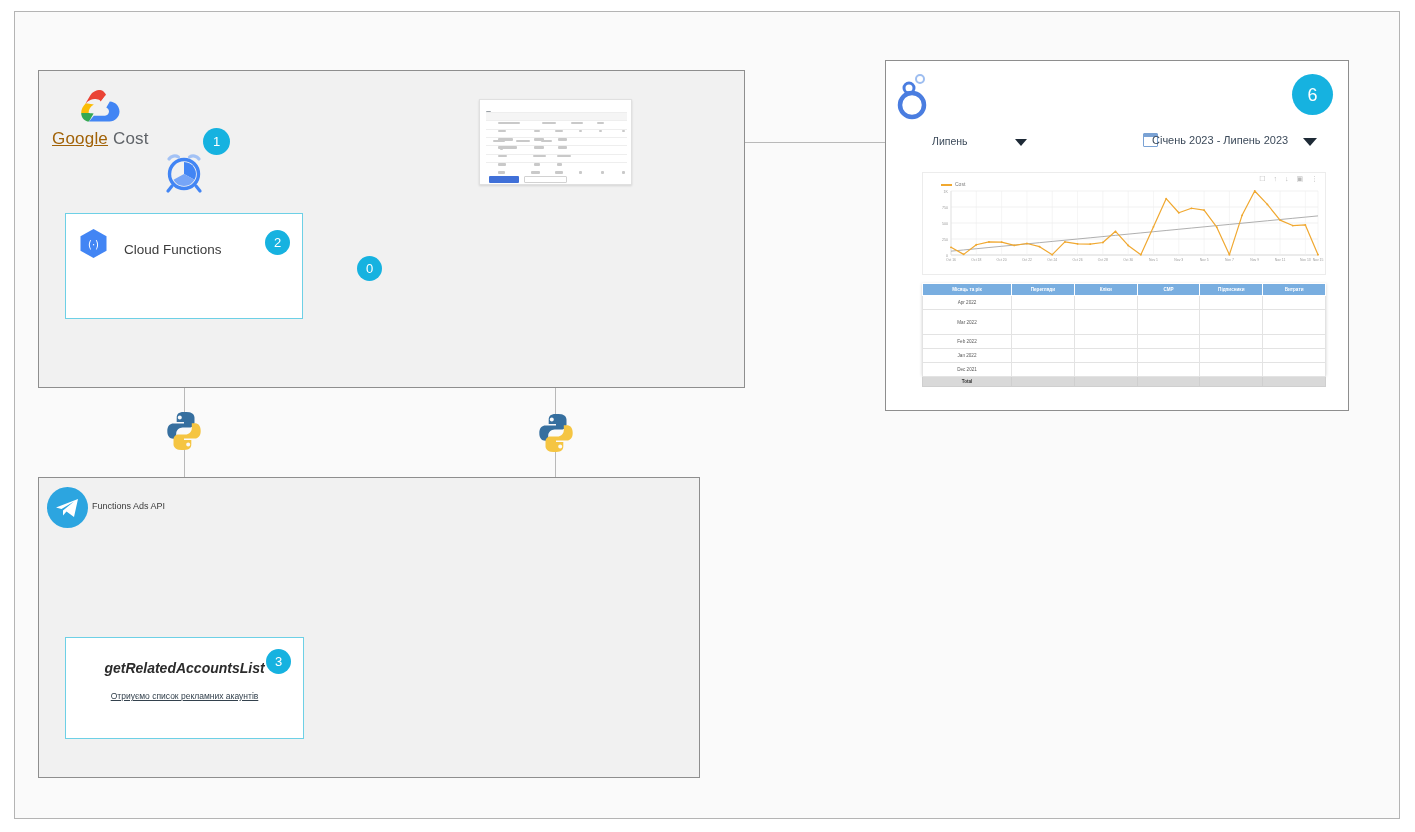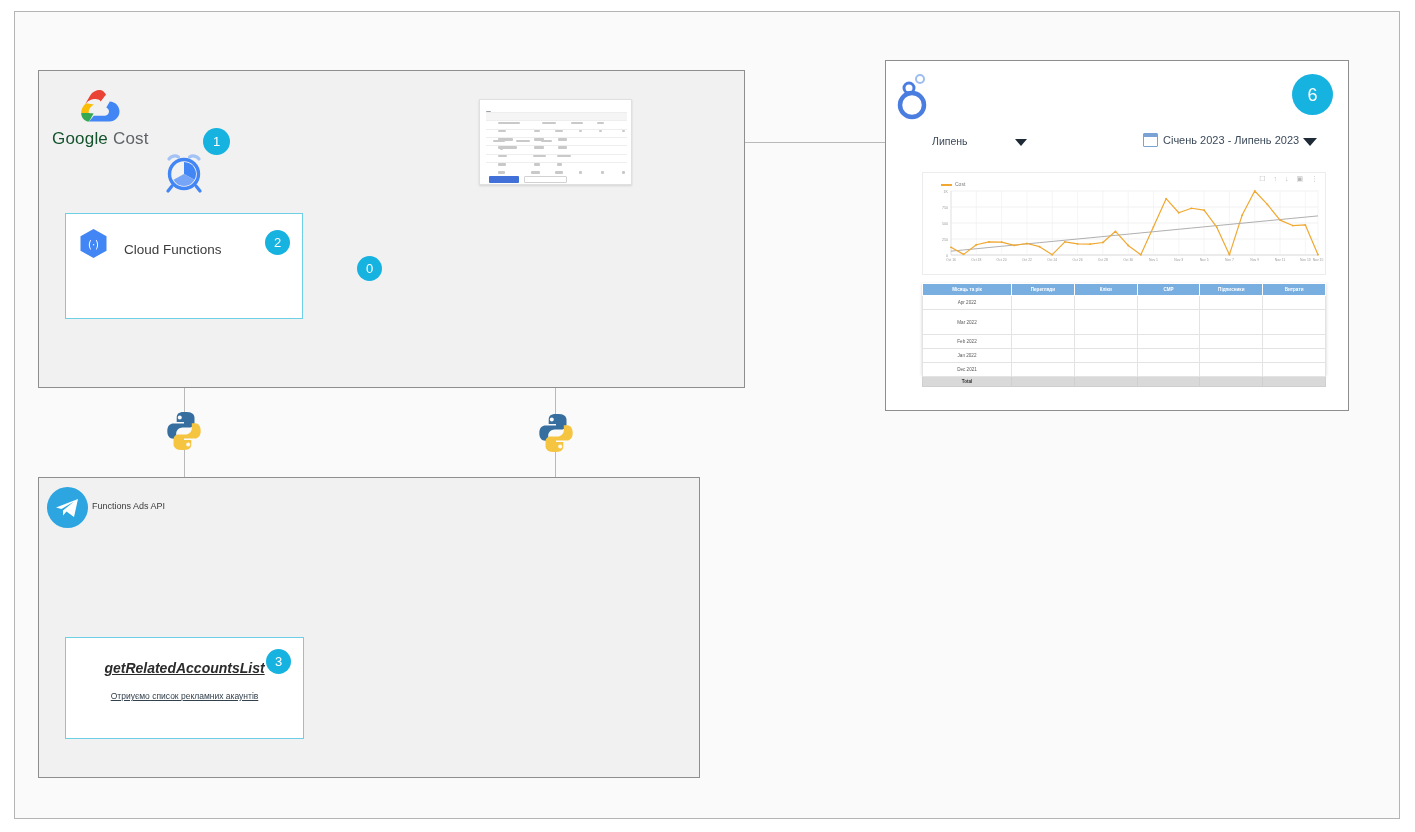--- a/index.html
+++ b/index.html
@@ -62,21 +62,20 @@
     position: absolute;
     font-size: 13.5px;
     color: #3c3c3c;
     white-space: nowrap;
   }
   .card-title.mono-ital {
     font-style: italic;
     font-weight: bold;
     font-size: 14px;
     color: #2b2b2b;
-    text-decoration: underline;
   }
   .card-desc {
     position: absolute;
     font-size: 8.5px;
     line-height: 13px;
     color: #33414d;
   }
   .card-desc.center {
     text-align: center;
     width: 100%;
@@ -99,21 +98,21 @@
   }
 
   
   .gc-word {
     position: absolute;
     font-size: 17px;
     color: #5f6368;
     letter-spacing: 0.2px;
     white-space: nowrap;
   }
-  .gc-word .g1 { color: #14532d; }
+  .gc-word .g1 { color: #a16207; text-decoration: underline; }
 
   
   .tg-label {
     position: absolute;
     font-size: 9px;
     color: #3b3b3b;
     white-space: nowrap;
   }
 
   
@@ -433,21 +432,21 @@
   </svg>
   <div class="badge" style="left:1292px; top:74px; width:41px; height:41px; font-size:18px;">6</div>
 
   <div class="dash-select">
     <div class="dash-ctl" style="left:7px; top:7px; position:absolute;">Липень</div>
     <div class="caret" style="left:90px; top:11px;"></div>
   </div>
 
   <div style="position:absolute; left:1143px; top:130px; height:22px;">
     <div class="cal-icon" style="left:0; top:3px;"></div>
-    <div class="dash-ctl" style="left:20px; top:4px; font-size:11px; color:#3c4a5a;text-align:center;">Січень 2023 - Липень 2023</div>
+    <div class="dash-ctl" style="left:9px; top:4px; font-size:11px; color:#3c4a5a;text-align:center;">Січень 2023 - Липень 2023</div>
     <div class="caret" style="left:160px; top:8px; border-left-width:7px; border-right-width:7px; border-top-width:8px;"></div>
   </div>
 
   <div id="chart-box">
     <div class="chart-tools">☐ ↑ ↓ ▣ ⋮</div>
     <div class="legend">
       <span class="legend-swatch"></span><span>Cost</span>
     </div>
     <svg id="chart-svg" width="404" height="103" viewBox="0 0 404 103">
         <line x1="28" y1="82" x2="395" y2="82" stroke="#e8e8e8" stroke-width="0.6"></line>

